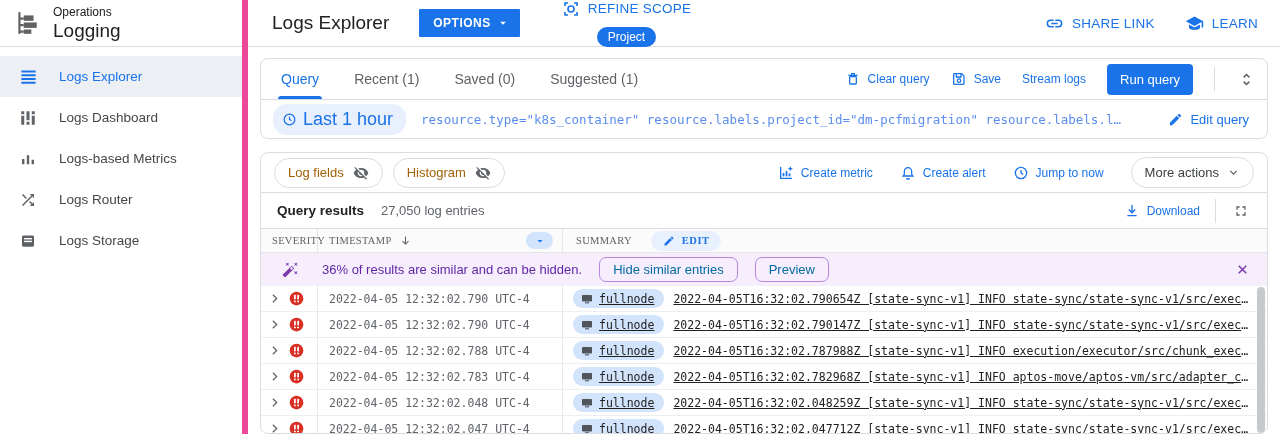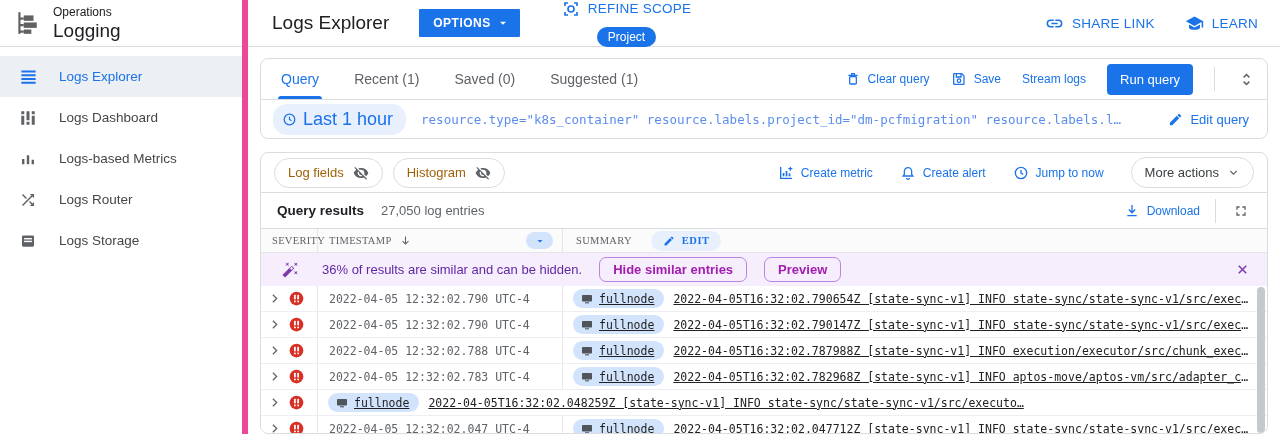--- a/index.html
+++ b/index.html
@@ -61,21 +61,21 @@
 
   .table-header { height:24px; min-height:24px; display:flex; align-items:stretch; font-size:10.5px; color:#5f6368; letter-spacing:.3px; background:#fbfbfc; border-bottom:1px solid #e3e5e8;font-family:Liberation Serif, serif; }
   .col-sev { width:57px; min-width:57px; border-right:1px solid #e3e5e8; display:flex; align-items:center; padding-left:11px; }
   .col-ts { width:245px; min-width:245px; border-right:1px solid #e3e5e8; display:flex; align-items:center; gap:7px; padding:0 9px 0 11px; }
   .ts-dropdown { margin-left:auto; background:#d2e3fc; border-radius:9px; width:27px; height:17px; display:flex; align-items:center; justify-content:center; cursor:pointer; }
   .col-sum { flex:1; display:flex; align-items:center; gap:19px; padding-left:13px; }
   .edit-pill { background:#e8f0fe; color:#1a73e8; border-radius:12px; padding:4px 12px; display:flex; gap:7px; align-items:center; font-weight:700; font-size:10.5px; letter-spacing:.5px; cursor:pointer; }
 
   .banner { height:33px; min-height:33px; background:#f6eefc; display:flex; align-items:center; padding:0 17px 0 21px; gap:17px; color:#6127a5; font-size:13px; }
   .banner-msg { margin-left:6px; }
-  .banner-btn { border:1.5px solid #b786df; color:#a21caf; border-radius:7px; padding:4px 13px; font-weight:700; background:transparent; font-size:13px; font-family:inherit; cursor:pointer; white-space:nowrap; }
+  .banner-btn { border:1.5px solid #b786df; color:#0369a1; border-radius:7px; padding:4px 13px; font-weight:400; background:transparent; font-size:13px; font-family:inherit; cursor:pointer; white-space:nowrap; }
   .banner-close { margin-left:auto; display:flex; cursor:pointer; }
 
   .log-rows { flex:1; position:relative; overflow:hidden; }
   .log-row { height:26px; display:flex; align-items:stretch; border-bottom:1px solid #edeef0; font-family:"DejaVu Sans Mono", monospace; font-size:11.5px; cursor:pointer; background:#fff; }
   .row-sev { width:57px; min-width:57px; border-right:1px solid #e6e8ea; display:flex; align-items:center; gap:8px; padding-left:7px; }
   .row-ts { width:245px; min-width:245px; border-right:1px solid #e6e8ea; display:flex; align-items:center; padding-left:11px; color:#5f6368; white-space:nowrap; }
   .row-sum { flex:1; display:flex; align-items:center; gap:9px; padding:0 16px 0 10px; min-width:0;text-decoration:underline; }
   .badge { background:#d2e3fc; border-radius:10px; height:19px; padding:0 10px 0 8px; display:flex; align-items:center; gap:6px; color:#1f1f1f; flex:none; }
   .sum-text { white-space:nowrap; overflow:hidden; text-overflow:ellipsis; color:#202124; }
   .scrollbar { position:absolute; right:2px; top:1px; bottom:0; width:8px; background:#c6c9cc; border-radius:4px; }
@@ -502,20 +502,21 @@
               <svg width="15" height="15" viewBox="0 0 24 24">
                   <circle cx="12" cy="12" r="11" fill="#d93025"></circle>
                   <g fill="#fff">
                     <rect x="8" y="6" width="2.8" height="7.5" rx="1"></rect>
                     <rect x="13.2" y="6" width="2.8" height="7.5" rx="1"></rect>
                     <rect x="8" y="15.3" width="2.8" height="2.8" rx="1"></rect>
                     <rect x="13.2" y="15.3" width="2.8" height="2.8" rx="1"></rect>
                   </g>
                 </svg>
             </div>
+            <div class="row-ts">2022-04-05 12:32:02.048 UTC-4</div>
             <div class="row-sum">
               <span class="badge">
                 <svg width="12" height="12" viewBox="0 0 24 24">
                     <g fill="#50555b">
                       <rect x="2" y="4" width="20" height="13" rx="1.5"></rect>
                       <rect x="8" y="18.5" width="8" height="2.2"></rect>
                     </g>
                   </svg>
                 <span>fullnode</span>
               </span>

